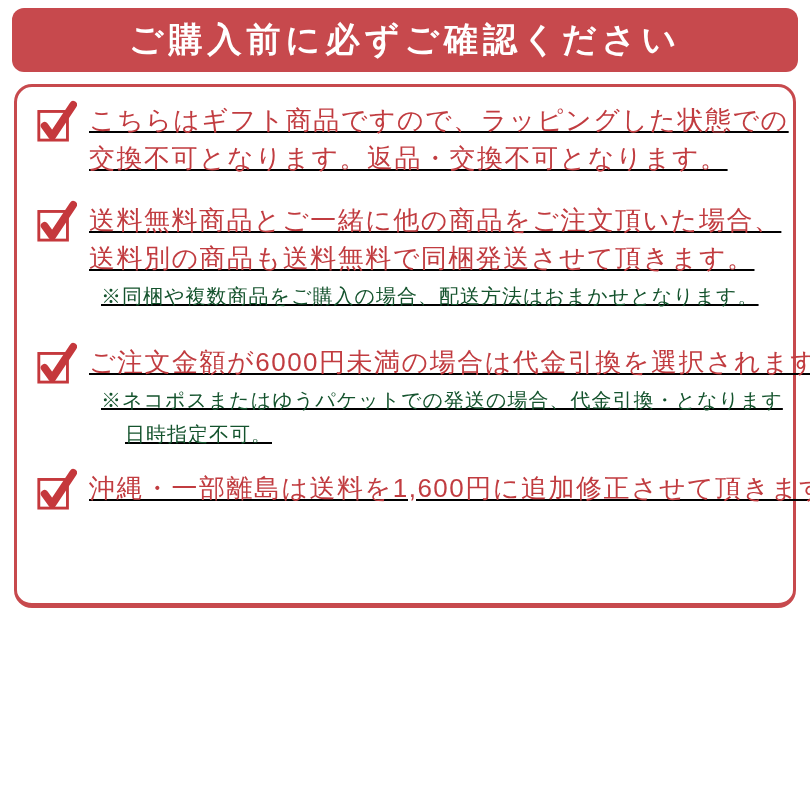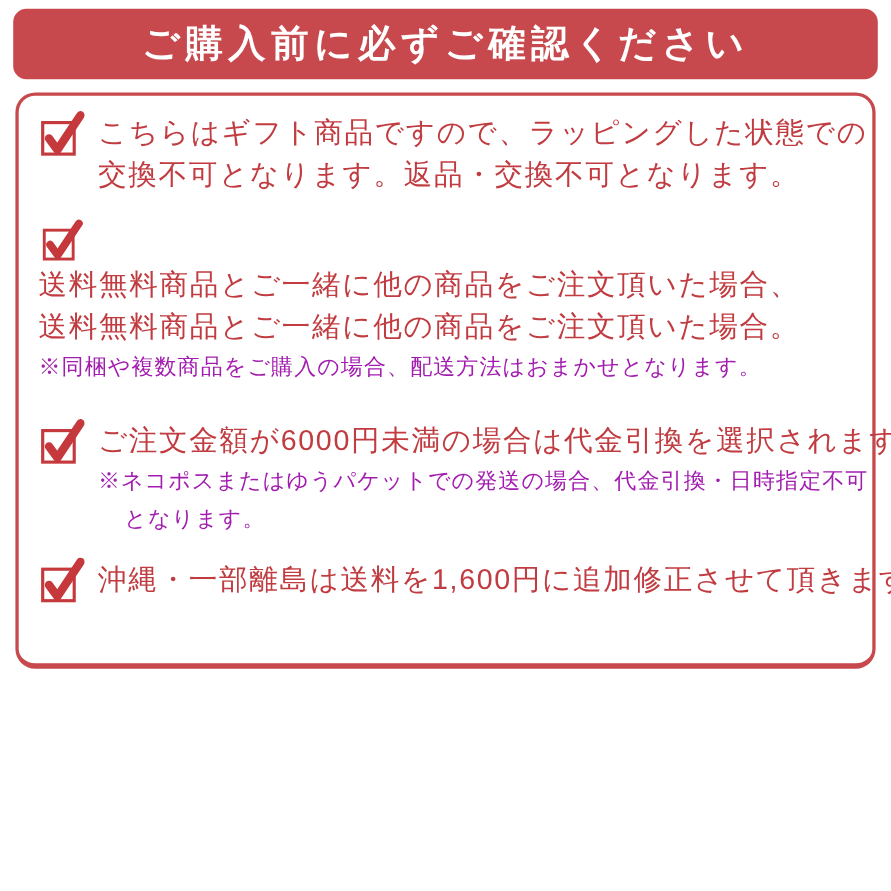--- a/index.html
+++ b/index.html
@@ -45,44 +45,45 @@
     border-bottom-width: 5px;
     border-radius: 18px;
     background: #ffffff;
     padding: 14px 12px 0 18px;
   }
   .item {
     display: flex;
     align-items: flex-start;
   }
   .item-1 { margin-bottom: 24px; }
-  .item-2 { margin-bottom: 30px; flex-direction: column; }
+  .item-2 { margin-bottom: 30px; }
   .item-3 { margin-bottom: 18px; }
   .item-4 { margin-bottom: 0; }
   .cbx {
     flex: 0 0 42px;
     width: 42px;
     height: 48px;
     margin-right: 12px;
     margin-top: -4px;
   }
-  .item-text { min-width: 0; }
+  .item-text { min-width: 0; text-decoration: underline; }
   .main-line {
     color: #C13C40;
     font-size: 26px;
     line-height: 38px;
     letter-spacing: 1.5px;
     white-space: nowrap;
   }
   .note-line {
-    color: #a21caf;
+    color: #14532d;
     font-size: 20px;
     line-height: 34px;
     letter-spacing: 1px;
     white-space: nowrap;
+    margin-left: 12px;
   }
   .note-first { margin-top: 2px; }
   .note-indent { padding-left: 24px; }
 </style>
 </head>
 <body>
 
 <div class="page">
 
   <div class="banner">
@@ -102,34 +103,34 @@
       </div>
     </div>
 
     <div class="item item-2">
       <svg class="cbx" viewBox="0 0 44 48">
         <rect x="4" y="14" width="30" height="30" fill="#ffffff" stroke="#C5383C" stroke-width="3"></rect>
         <path d="M10 29 L18 40 L40 7" fill="none" stroke="#C5383C" stroke-width="8" stroke-linecap="round" stroke-linejoin="round"></path>
       </svg>
       <div class="item-text">
         <div class="main-line">送料無料商品とご一緒に他の商品をご注文頂いた場合、</div>
-        <div class="main-line">送料無料商品とご一緒に他の商品をご注文頂いた場合。</div>
+        <div class="main-line">送料別の商品も送料無料で同梱発送させて頂きます。</div>
         <div class="note-line note-first">※同梱や複数商品をご購入の場合、配送方法はおまかせとなります。</div>
       </div>
     </div>
 
     <div class="item item-3">
       <svg class="cbx" viewBox="0 0 44 48">
         <rect x="4" y="14" width="30" height="30" fill="#ffffff" stroke="#C5383C" stroke-width="3"></rect>
         <path d="M10 29 L18 40 L40 7" fill="none" stroke="#C5383C" stroke-width="8" stroke-linecap="round" stroke-linejoin="round"></path>
       </svg>
       <div class="item-text">
         <div class="main-line">ご注文金額が6000円未満の場合は代金引換を選択されますと</div>
-        <div class="note-line note-first">※ネコポスまたはゆうパケットでの発送の場合、代金引換・日時指定不可</div>
-        <div class="note-line note-indent">となります。</div>
+        <div class="note-line note-first">※ネコポスまたはゆうパケットでの発送の場合、代金引換・となります</div>
+        <div class="note-line note-indent">日時指定不可。</div>
       </div>
     </div>
 
     <div class="item item-4">
       <svg class="cbx" viewBox="0 0 44 48">
         <rect x="4" y="14" width="30" height="30" fill="#ffffff" stroke="#C5383C" stroke-width="3"></rect>
         <path d="M10 29 L18 40 L40 7" fill="none" stroke="#C5383C" stroke-width="8" stroke-linecap="round" stroke-linejoin="round"></path>
       </svg>
       <div class="item-text">
         <div class="main-line">沖縄・一部離島は送料を1,600円に追加修正させて頂きます。</div>

